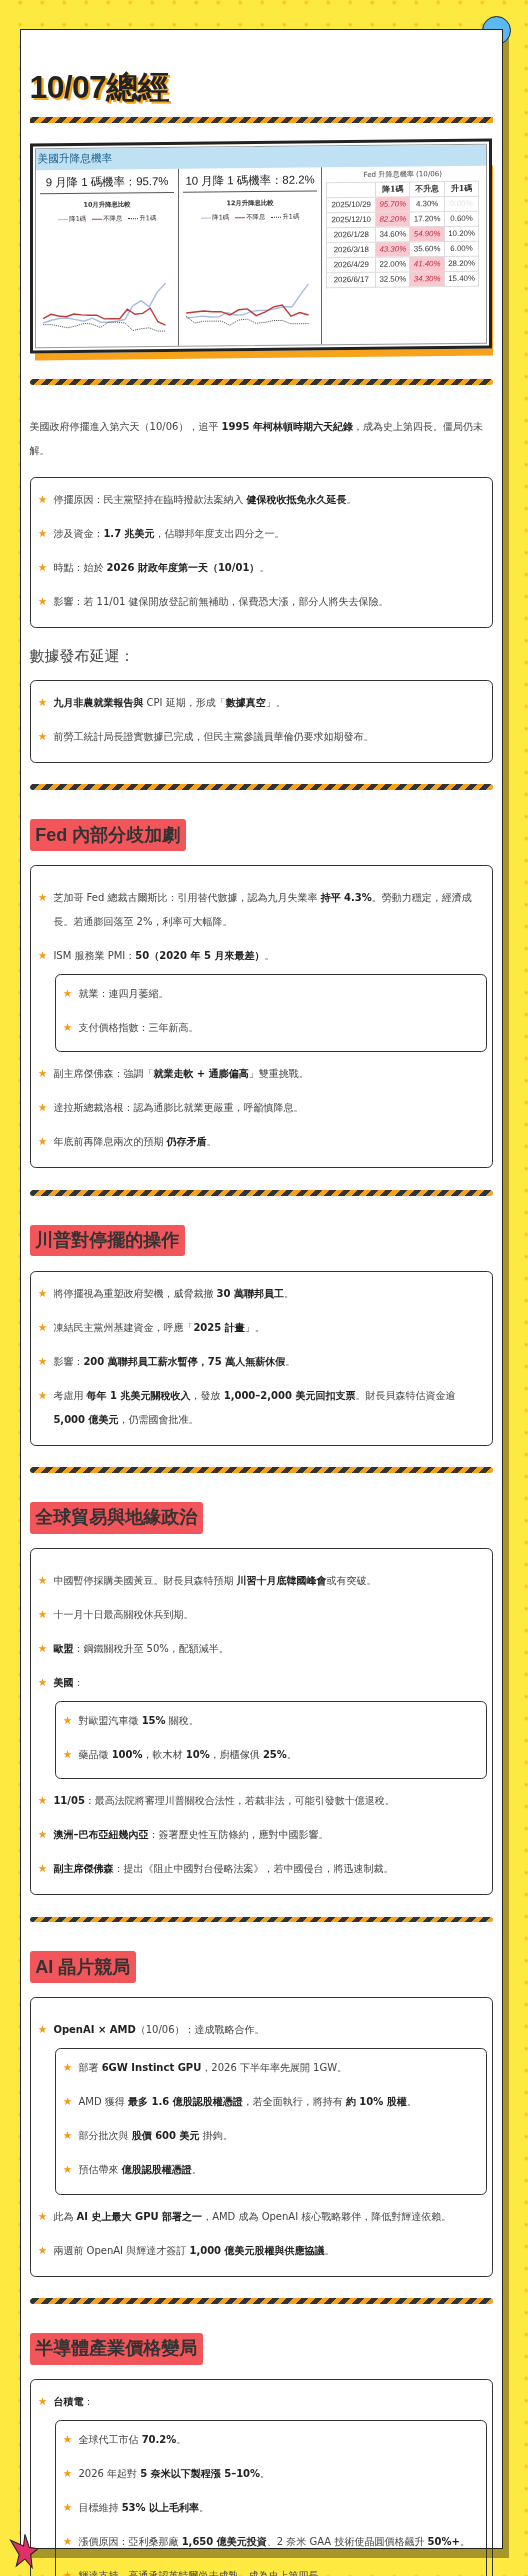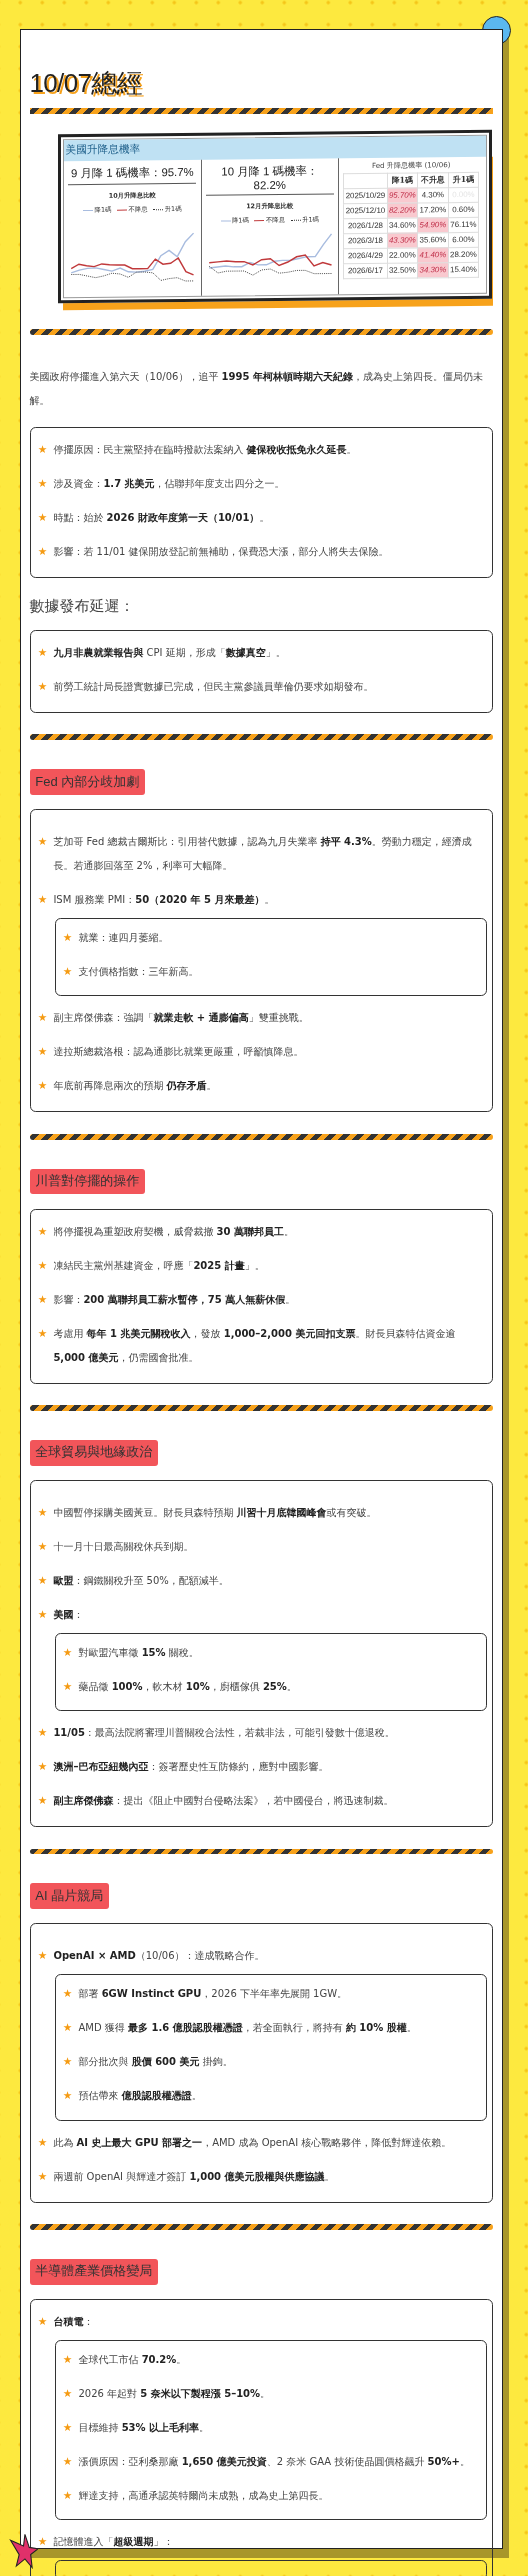--- a/index.html
+++ b/index.html
@@ -27,32 +27,32 @@
     background: #a8962a;
   }
   .card {
     position: absolute; left: 20px; top: 29px; width: 483px; height: 2520px;
     background: #fff; border: 1.4px solid #222; z-index: 2;
     padding: 0 8.6px;
   }
   .title-wrap { padding-top: 36px; }
   .page-title {
     font-family: "Liberation Sans", sans-serif;
-    font-size: 26px; font-weight: normal; color: #222;
+    font-size: 32px; font-weight: bold; color: #222;
     text-shadow: 2.1px 2.1px 0 #f7a21b;
     letter-spacing: -0.7px;
   }
   .hazard {
     height: 5.7px; border-radius: 2.9px;
     background: repeating-linear-gradient(-45deg, #f7a21b 0 5px, #333 5px 10px);
   }
   .hazard.title-bar { margin-top: 7.1px; border-radius: 0; }
   
   .chart-frame {
-    position: relative; margin-top: 18px; height: 176px; margin-left: 28px;
+    position: relative; margin-top: 18px; height: 217px;
   }
   .chart-frame .orange-under {
     position: absolute; left: 5.7px; right: 0; top: 27px; bottom: 0;
     background: #f7a21b; transform: skewY(-0.6deg);
   }
   .chart-frame .panel {
     position: absolute; left: 0; right: 1.4px; top: 0; bottom: 7.1px;
     background: #fff; border: 3.6px solid #222; transform: skewY(-0.6deg);
     padding: 2.1px;
   }
@@ -93,21 +93,21 @@
   .box.inner { margin: 5.7px 0 1.4px 17px; padding: 7.1px 5.7px 11.4px 7.1px; }
   .item {
     display: flex; font-size: 10px; color: #444; line-height: 24px; margin-top: 10px;
   }
   .box > .item:first-child, .box.inner > .item:first-child { margin-top: 0; }
   .item .star { color: #f59b13; width: 15.7px; flex: none; font-size: 10.7px; }
   .item .txt { flex: 1; }
   .section-tag {
     display: inline-block; background: #f2555a; color: #333;
     font-family: "Liberation Sans", sans-serif;
-    font-size: 13px; font-weight: normal; padding: 3.6px 5.7px 4.3px; border-radius: 2.9px;
+    font-size: 18px; font-weight: bold; padding: 3.6px 5.7px 4.3px; border-radius: 2.9px;
     margin-top: 29px;
   }
   .hazard.sep { margin-top: 21.4px; }
 </style>
 </head>
 <body>
 
 <div class="deco-circle"></div>
 <svg class="deco-star" viewBox="0 0 40 50">
   <polygon points="2,10 20,18 22,2 28,20 40,22 30,30 32,48 22,36 10,46 14,30" fill="#e0306a" stroke="#222" stroke-width="1.5"></polygon>
@@ -176,21 +176,21 @@
                   <tr>
                     <td>2025/12/10</td>
                     <td class="hi">82.20%</td>
                     <td>17.20%</td>
                     <td>0.60%</td>
                   </tr>
                   <tr>
                     <td>2026/1/28</td>
                     <td>34.60%</td>
                     <td class="hi">54.90%</td>
-                    <td>76.11%</td>
+                    <td>10.20%</td>
                   </tr>
                   <tr>
                     <td>2026/3/18</td>
                     <td class="hi">43.30%</td>
                     <td>35.60%</td>
                     <td>6.00%</td>
                   </tr>
                   <tr>
                     <td>2026/4/29</td>
                     <td>22.00%</td>

